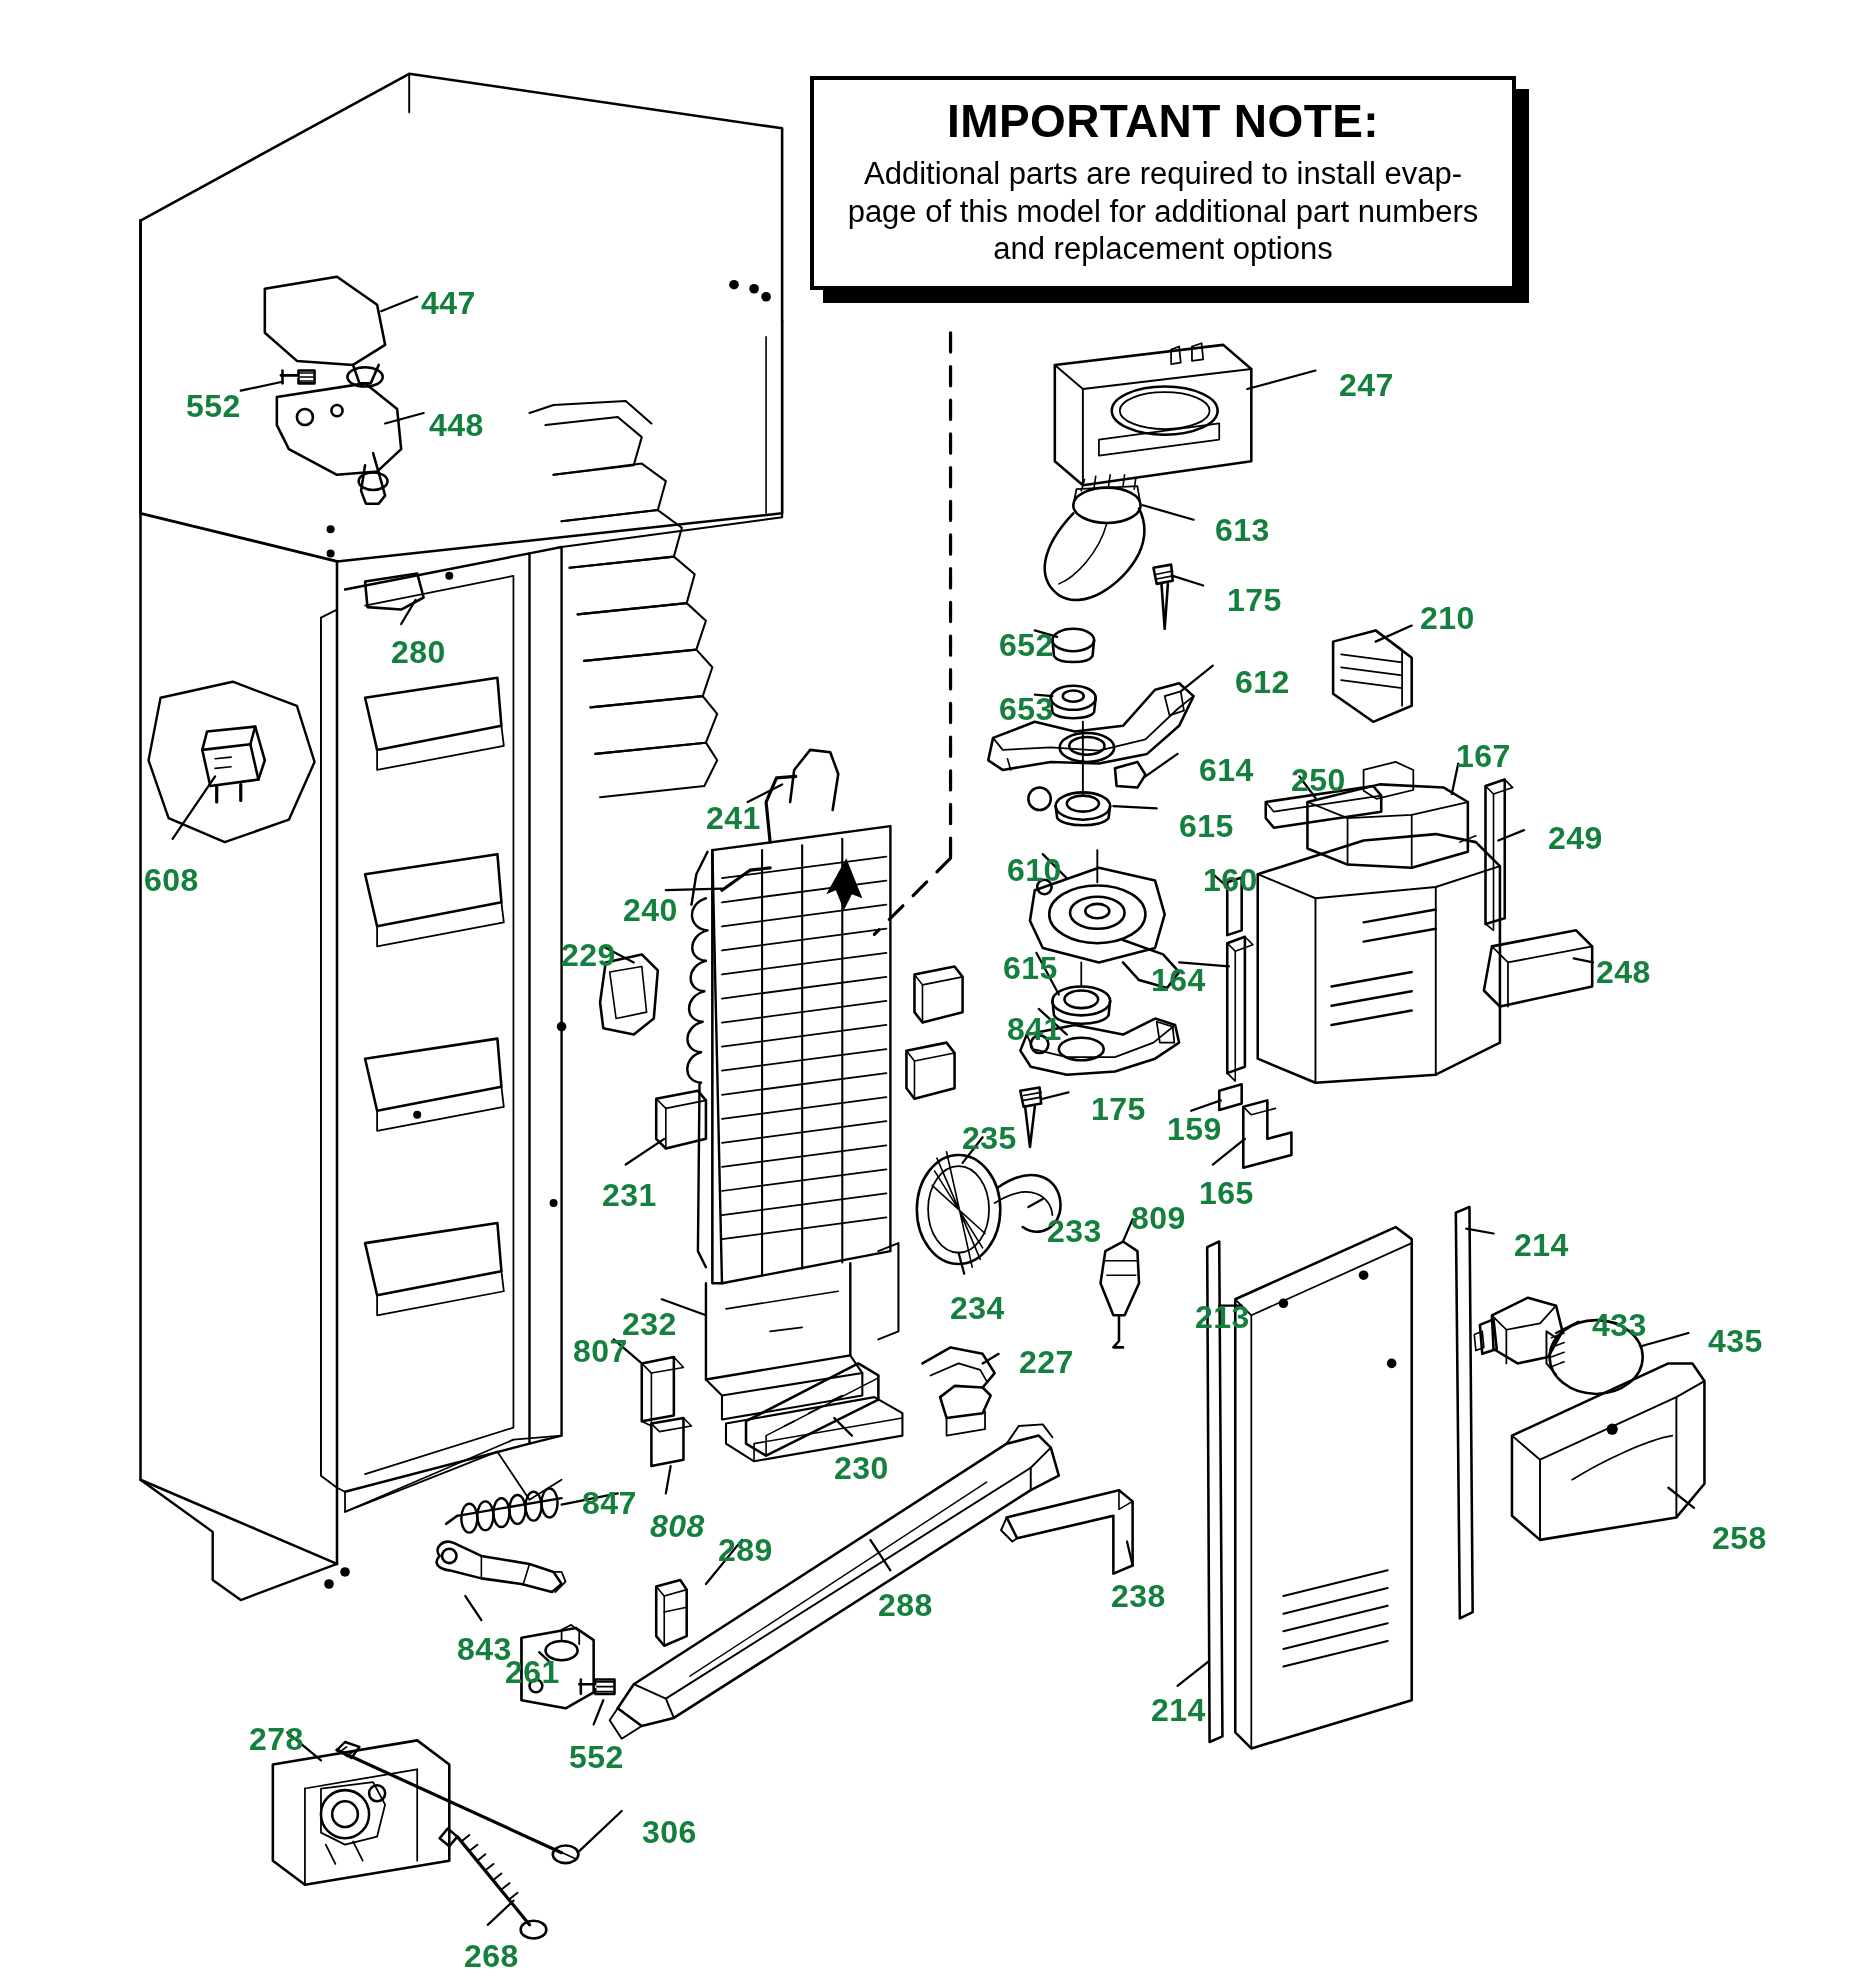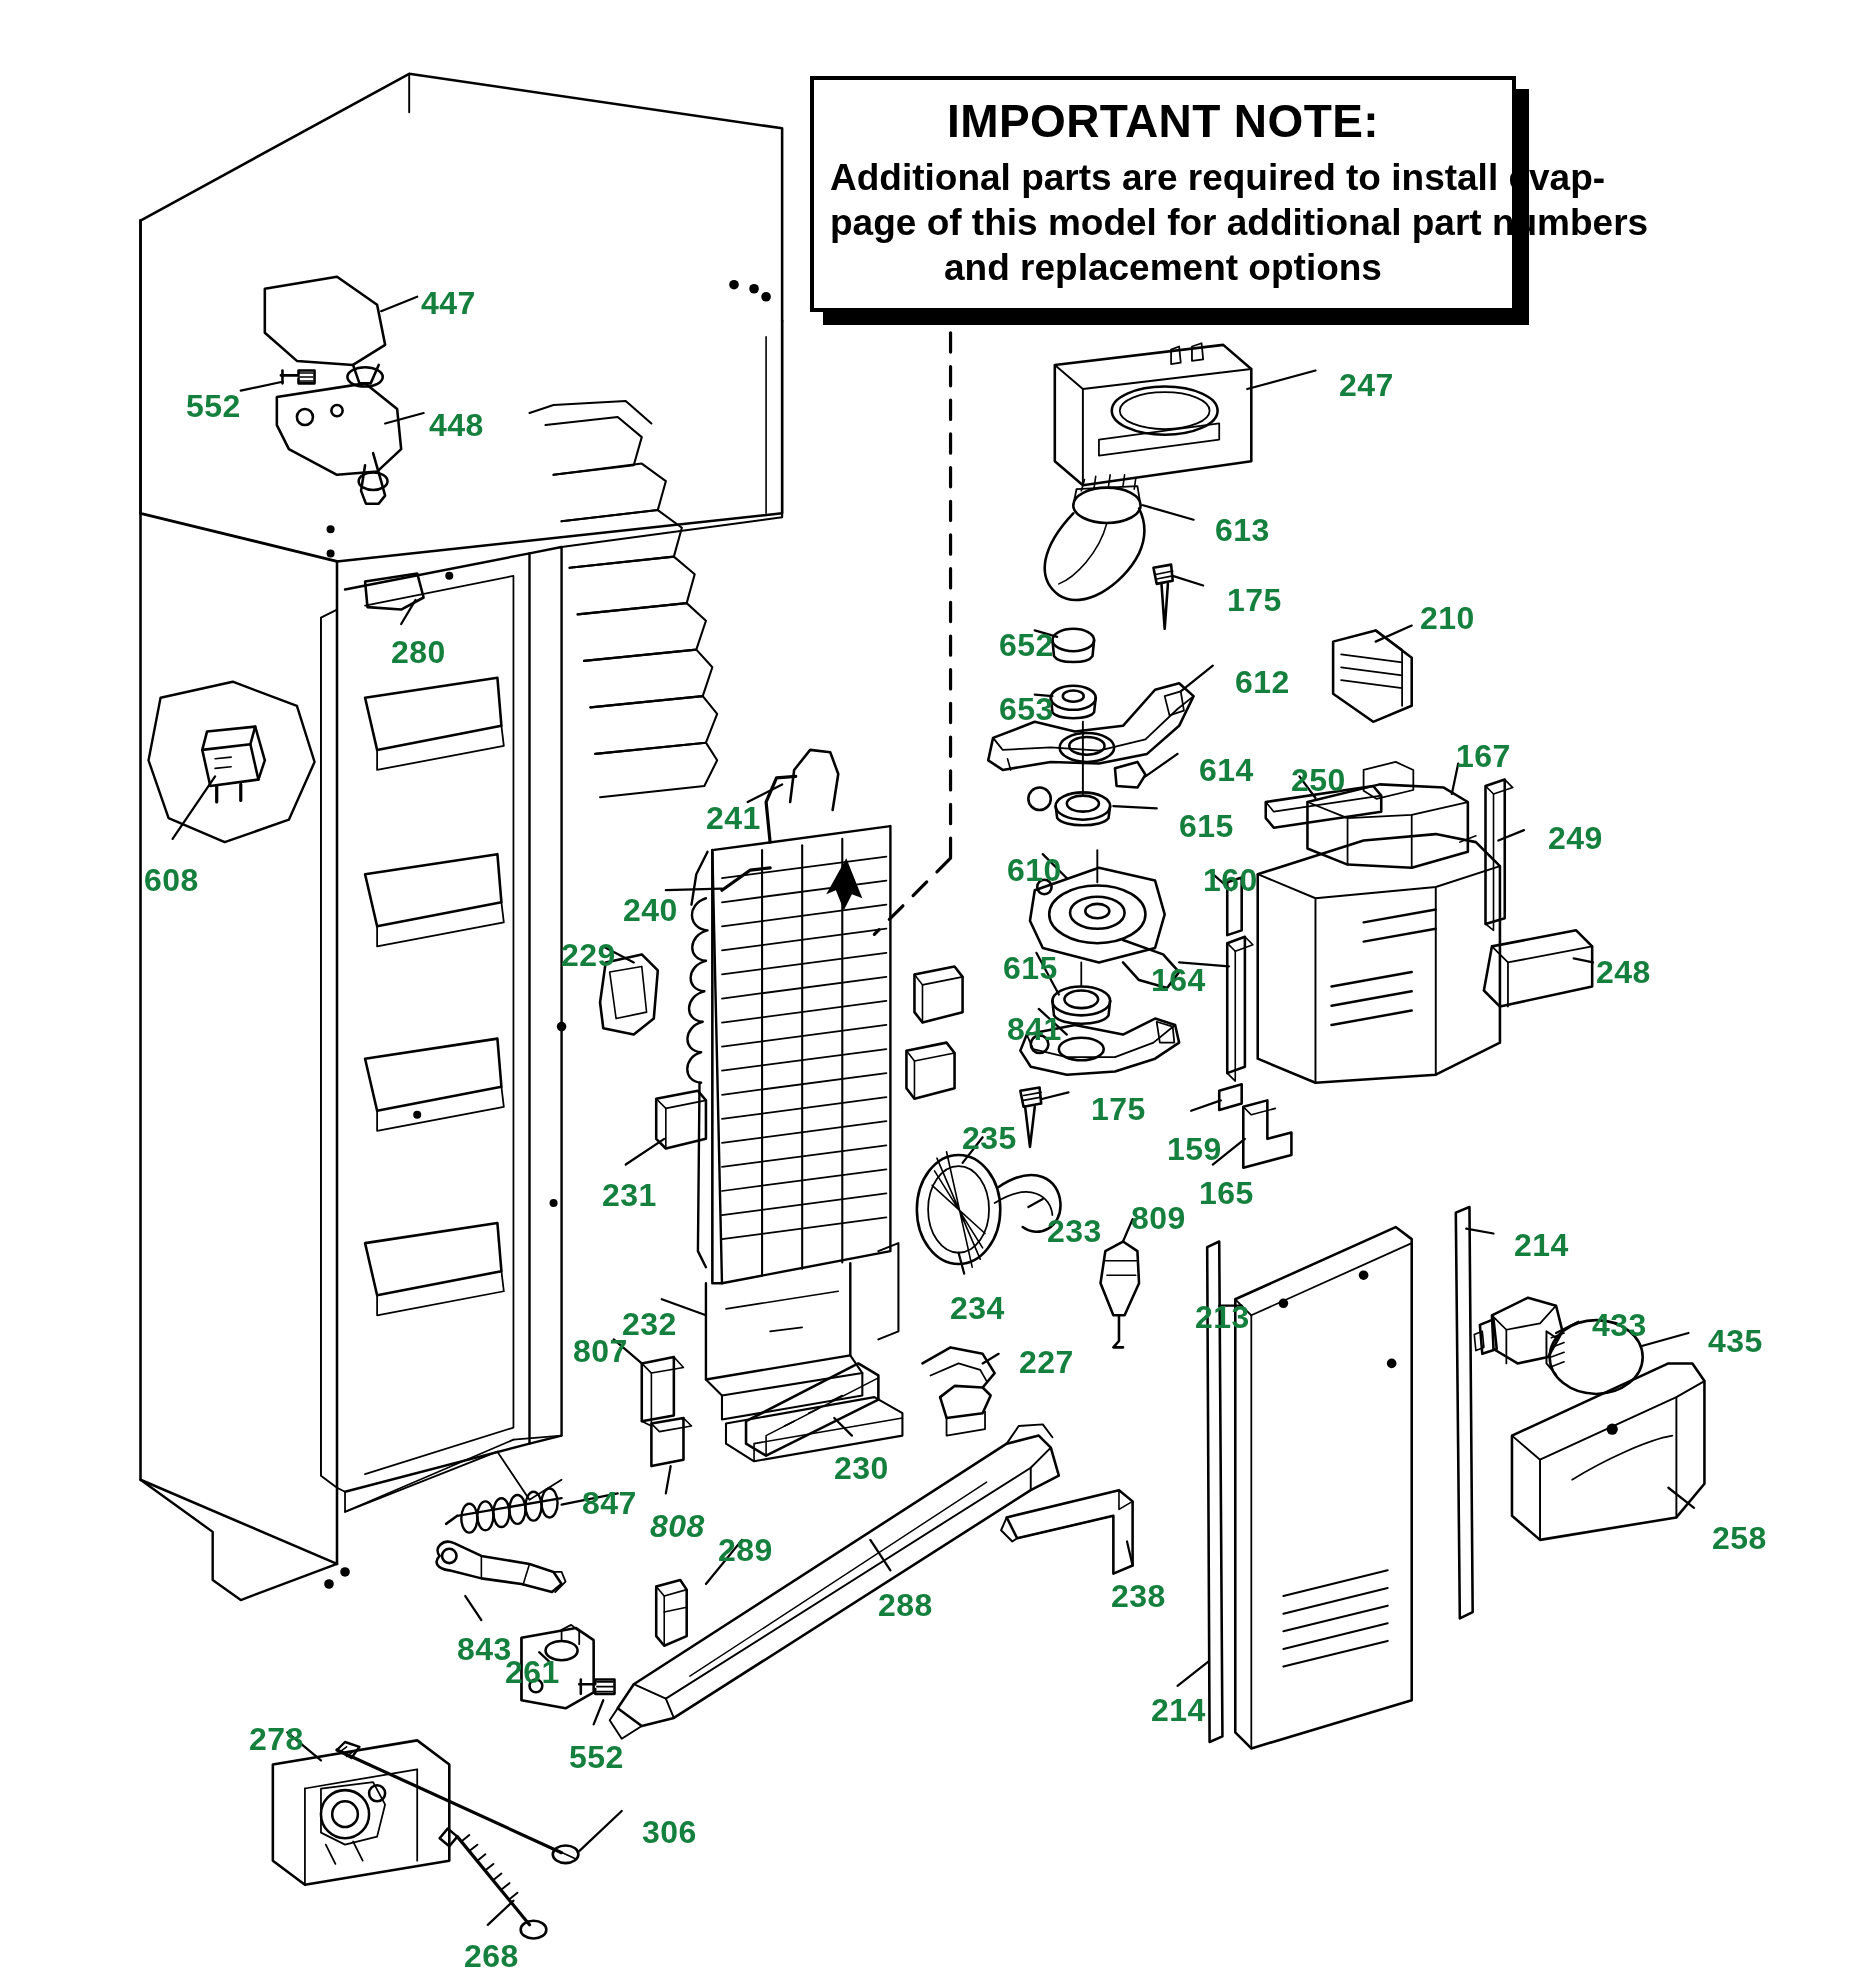--- a/index.html
+++ b/index.html
@@ -43,23 +43,23 @@
     text-align: center;
     box-shadow: 13px 13px 0 0 #000000;
   }
   #note-title {
     font-size: 46px;
     font-weight: 700;
     margin-bottom: 6.4px;
     letter-spacing: 0.4px;
   }
   #note-body {
-    font-size: 37px;
+    font-size: 31px;
     line-height: 1.22;
-    font-weight: 700;
+    font-weight: 400;
   }
   #note-body div { white-space: nowrap; }
 </style>
 </head>
 <body>
 
 <div id="page">
 
   <svg class="art" viewBox="0 0 2320 2475">
     <g fill="none" stroke="#000" stroke-width="3.2" stroke-linejoin="round" stroke-linecap="round">
@@ -629,21 +629,21 @@
       <div class="callout" style="left: 999px; top: 691px;">653</div>
       <div class="callout" style="left: 1235px; top: 664px;">612</div>
       <div class="callout" style="left: 1199px; top: 752px;">614</div>
       <div class="callout" style="left: 1179px; top: 808px;">615</div>
       <div class="callout" style="left: 1007px; top: 852px;">610</div>
       <div class="callout" style="left: 1003px; top: 950px;">615</div>
       <div class="callout" style="left: 1007px; top: 1011px;">841</div>
       <div class="callout" style="left: 1151px; top: 962px;">164</div>
       <div class="callout" style="left: 1203px; top: 862px;">160</div>
       <div class="callout" style="left: 1091px; top: 1091px;">175</div>
-      <div class="callout" style="left: 1167px; top: 1111px; margin-top: 20px;">159</div>
+      <div class="callout" style="left: 1167px; top: 1111px;">159</div>
       <div class="callout" style="left: 1199px; top: 1175px;">165</div>
       <div class="callout" style="left: 1420px; top: 600px;">210</div>
       <div class="callout" style="left: 1291px; top: 762px;">250</div>
       <div class="callout" style="left: 1456px; top: 738px;">167</div>
       <div class="callout" style="left: 1548px; top: 820px;">249</div>
       <div class="callout" style="left: 1596px; top: 954px;">248</div>
       <div class="callout" style="left: 962px; top: 1120px;">235</div>
       <div class="callout" style="left: 1047px; top: 1213px;">233</div>
       <div class="callout" style="left: 950px; top: 1290px;">234</div>
       <div class="callout" style="left: 1131px; top: 1200px;">809</div>

